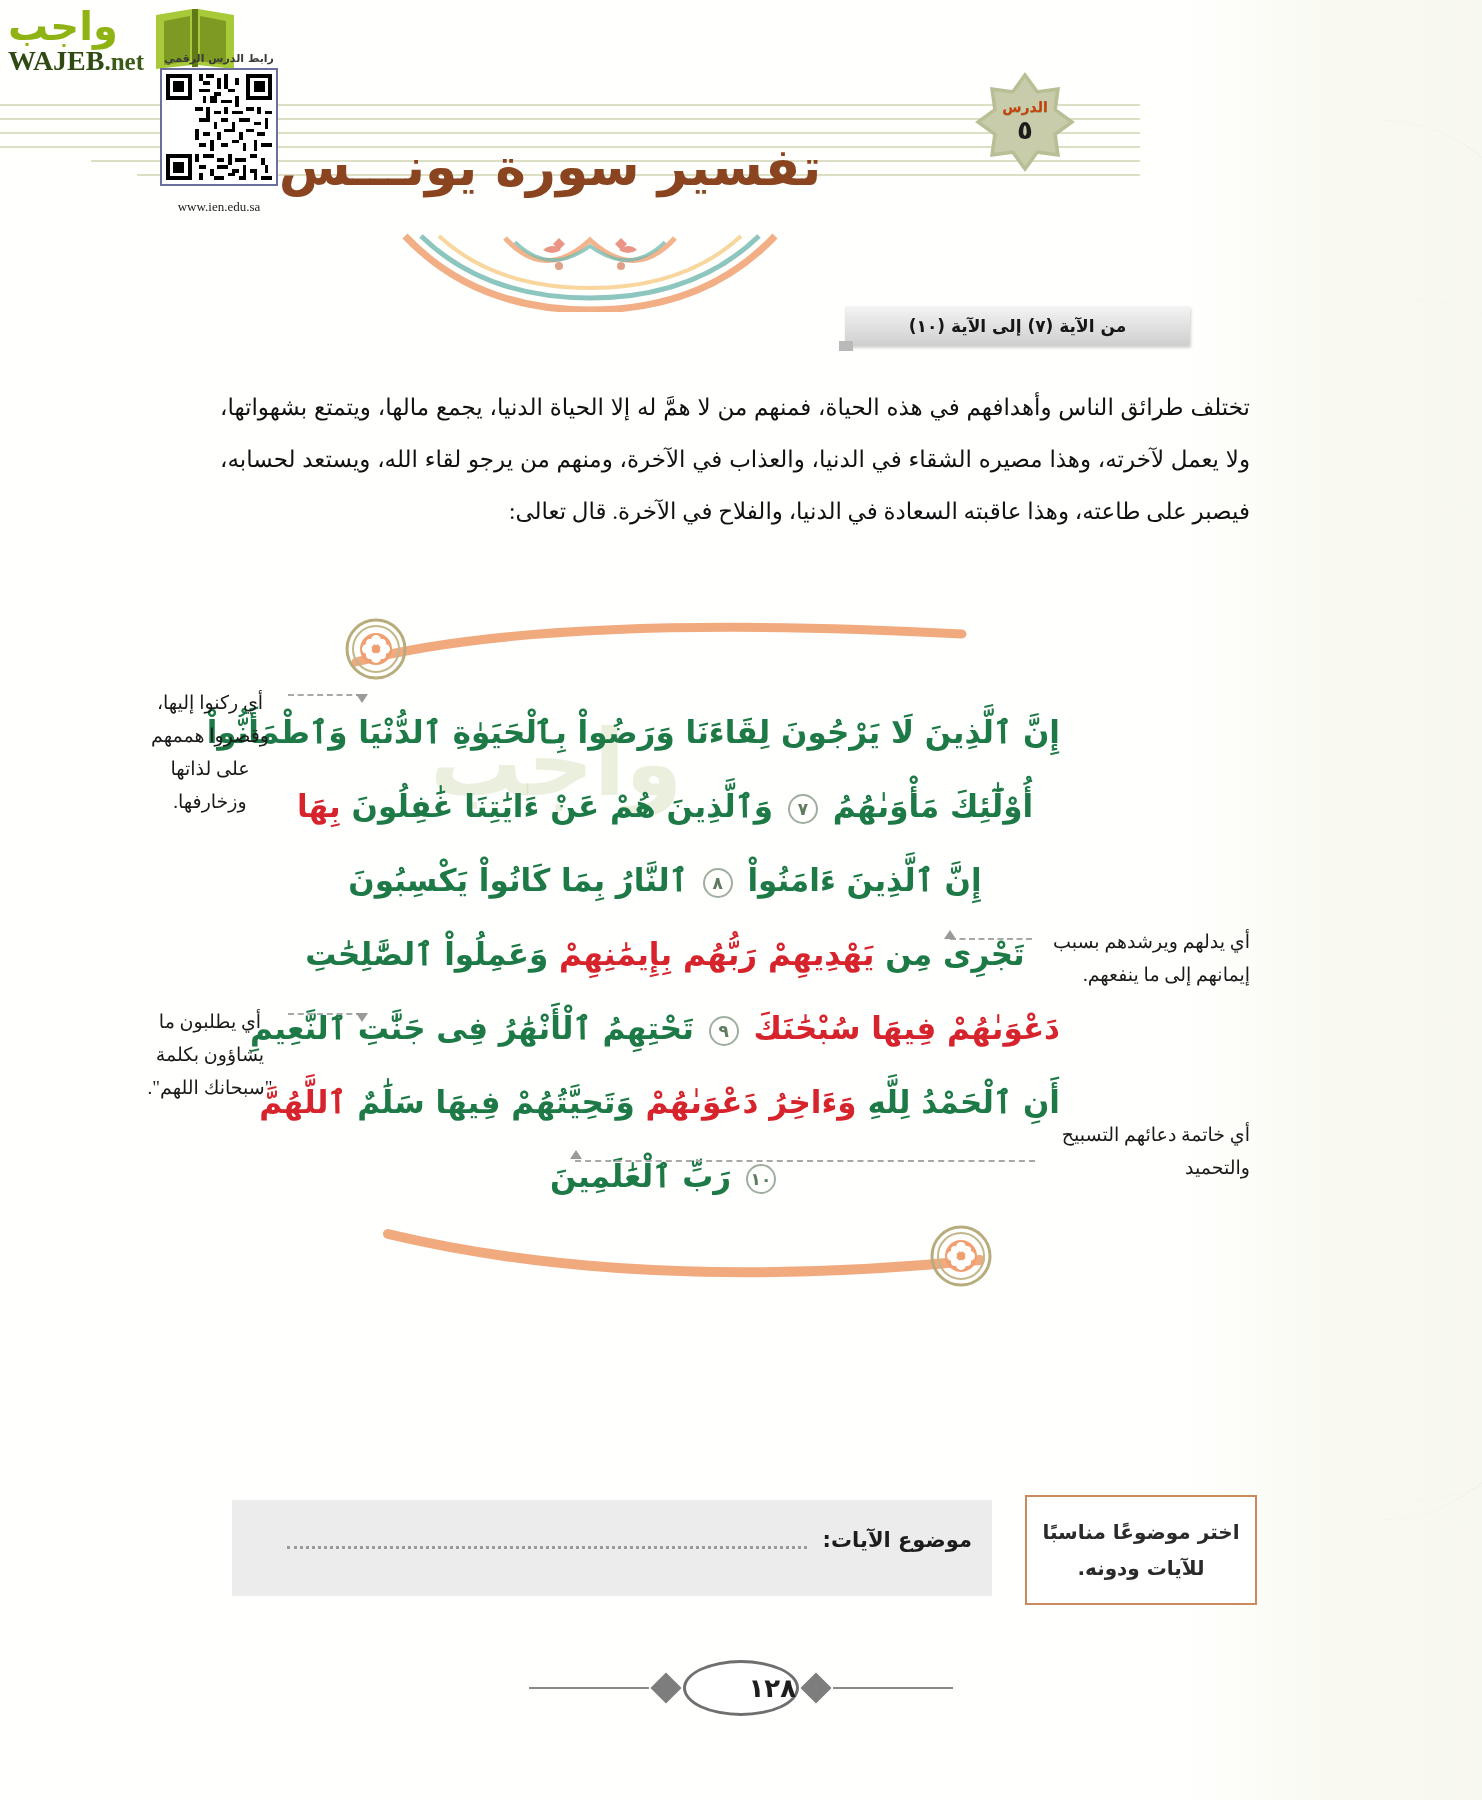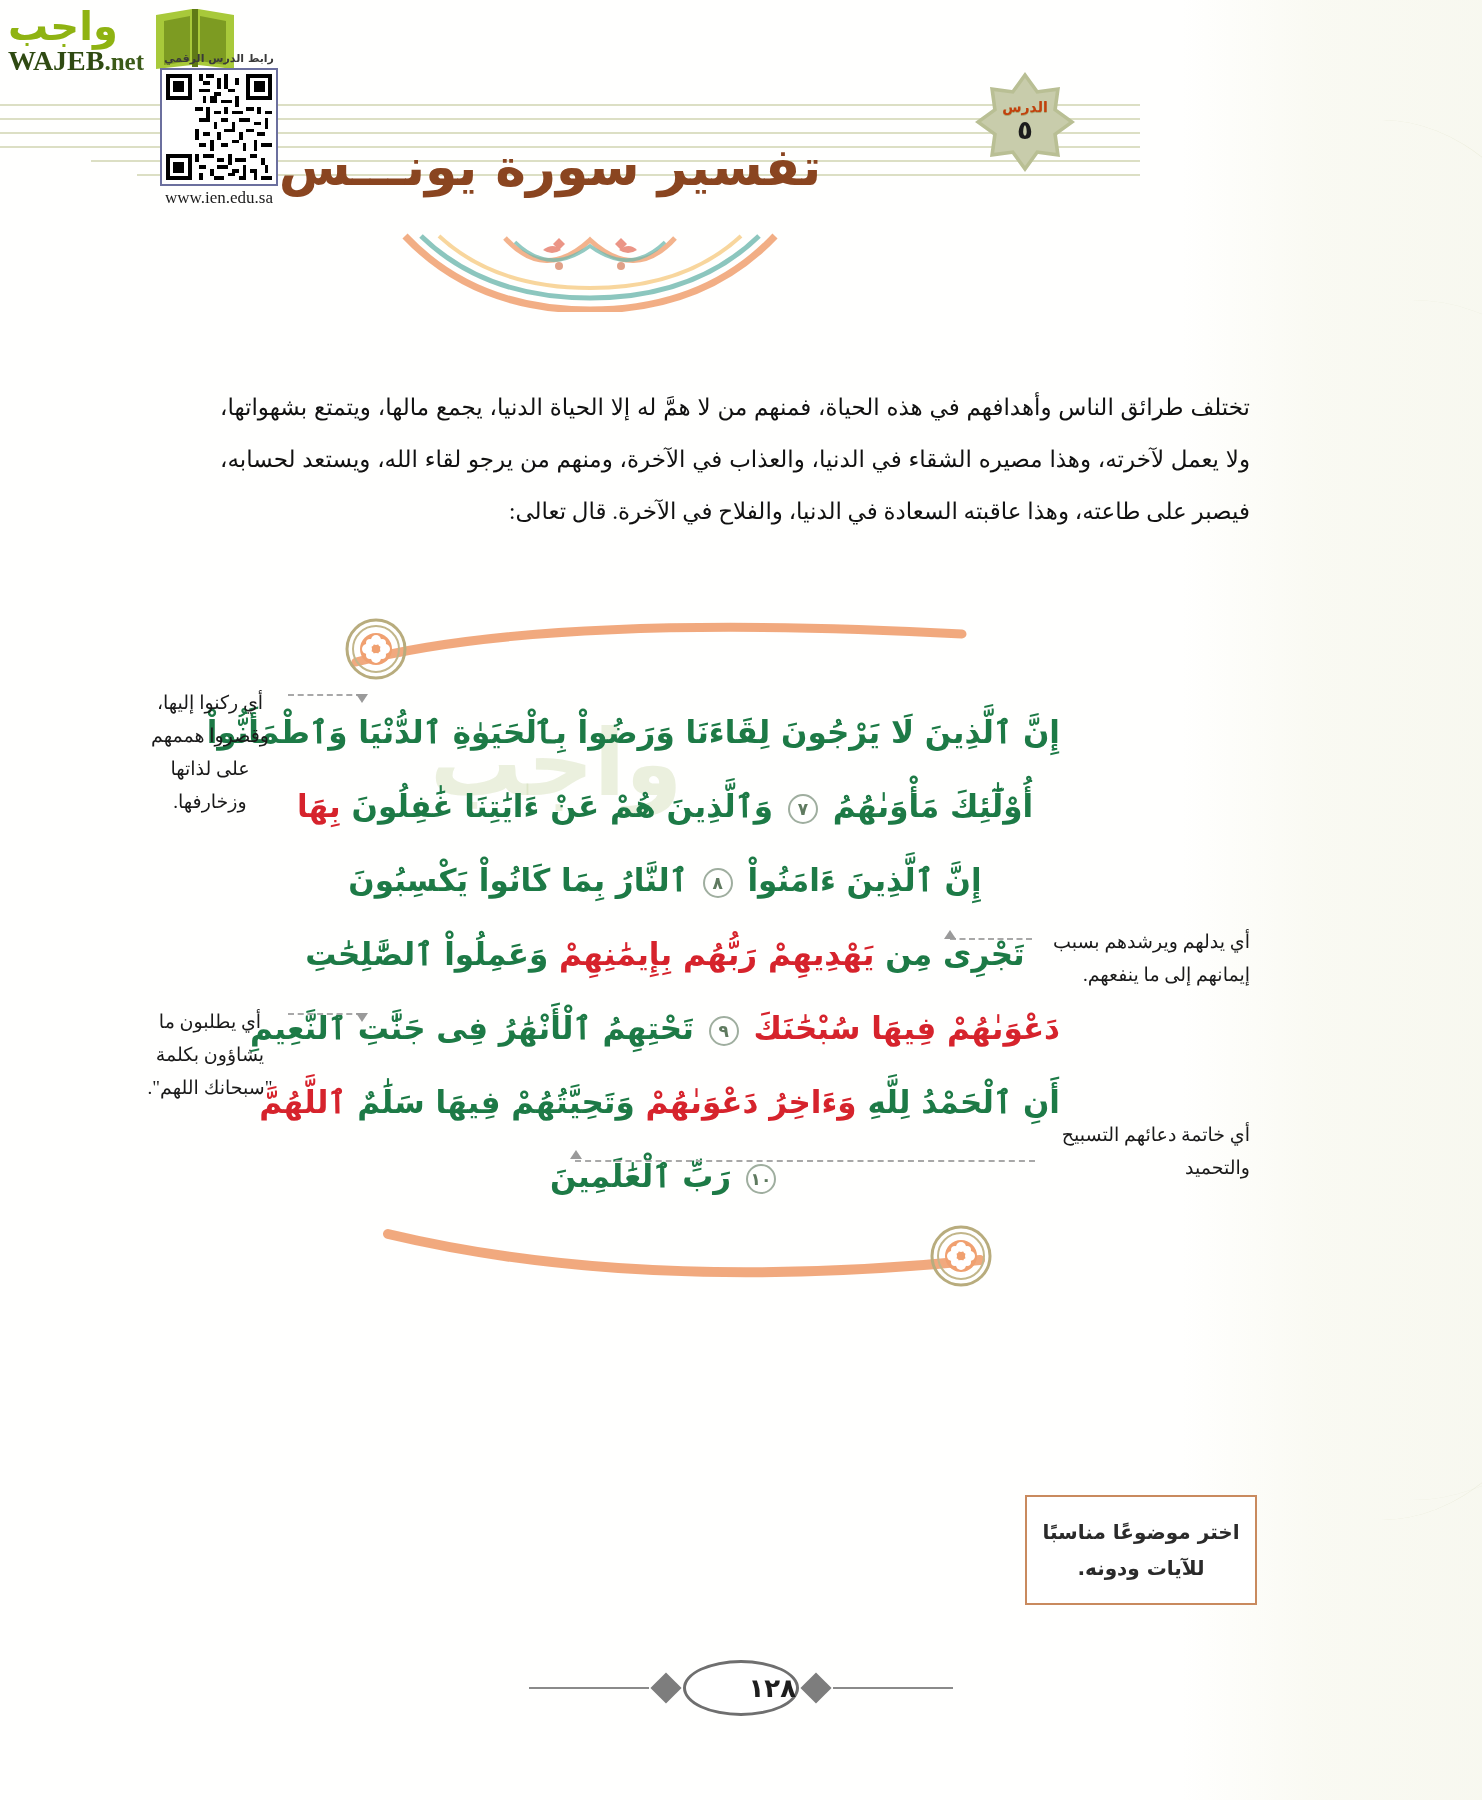--- a/index.html
+++ b/index.html
@@ -108,23 +108,23 @@
   .qr-frame {
     width: 118px; height: 118px;
     margin: 0 auto;
     border: 2px solid #6b6f9e;
     background: #fff;
     padding: 4px;
   }
   .qr-frame svg { display: block; width: 100%; height: 100%; }
   .qr-url {
     font-family: "Liberation Serif", serif;
-    font-size: 17px;
+    font-size: 13px;
     color: #1a1a1a;
-    margin-top: 2px;
+    margin-top: 13px;
     direction: ltr;
   }
 
   
   .lesson-badge {
     position: absolute;
     left: 975px; top: 72px;
     width: 100px; height: 100px;
     z-index: 30;
   }
@@ -572,20 +572,23 @@
         <path d="M158 12 l6 -6 6 6 -6 6 z"></path>
         <path d="M220 12 l6 -6 6 6 -6 6 z"></path>
         <path d="M148 18 q10 -8 18 0 q-9 6 -18 0"></path>
         <path d="M224 18 q10 -8 18 0 q-9 6 -18 0"></path>
       </g>
       <circle cx="164" cy="34" r="4" fill="#d98a6a" opacity=".8"></circle>
       <circle cx="226" cy="34" r="4" fill="#d98a6a" opacity=".8"></circle>
     </svg>
   </div>
 
+  <div class="range-banner">
+    <span>من الآية (٧) إلى الآية (١٠)</span>
+  </div>
 
   <div class="intro">
     <p>تختلف طرائق الناس وأهدافهم في هذه الحياة، فمنهم من لا همَّ له إلا الحياة الدنيا، يجمع مالها، ويتمتع بشهواتها، ولا يعمل لآخرته، وهذا مصيره الشقاء في الدنيا، والعذاب في الآخرة، ومنهم من يرجو لقاء الله، ويستعد لحسابه، فيصبر على طاعته، وهذا عاقبته السعادة في الدنيا، والفلاح في الآخرة. قال تعالى:</p>
   </div>
 
   <div class="quran-zone">
 
     <div class="swoosh-top">
       <svg width="620" height="60" viewBox="0 0 620 60">
         <path d="M6 44 Q200 -6 612 16" fill="none" stroke="#f0a070" stroke-width="9" stroke-linecap="round" opacity=".9"></path>
@@ -691,20 +694,24 @@
   <div class="dash-arrow up" style="left:570px; top:1150px;"></div>
 
   <div class="task-box">
     <span class="corner tl"></span>
     <span class="corner tr"></span>
     <span class="corner bl"></span>
     <span class="corner br"></span>
     <span class="task-text">اختر موضوعًا مناسبًا للآيات ودونه.</span>
   </div>
 
+  <div class="answer-box">
+    <span class="answer-label">موضوع الآيات:</span>
+    <span class="answer-dots"></span>
+  </div>
 
   <div class="page-num-wrap">
     <span class="pn-line"></span>
     <span class="pn-diamond"></span>
     <span class="pn-oval">
       <span>١٢٨</span>
     </span>
     <span class="pn-diamond"></span>
     <span class="pn-line"></span>
   </div>

